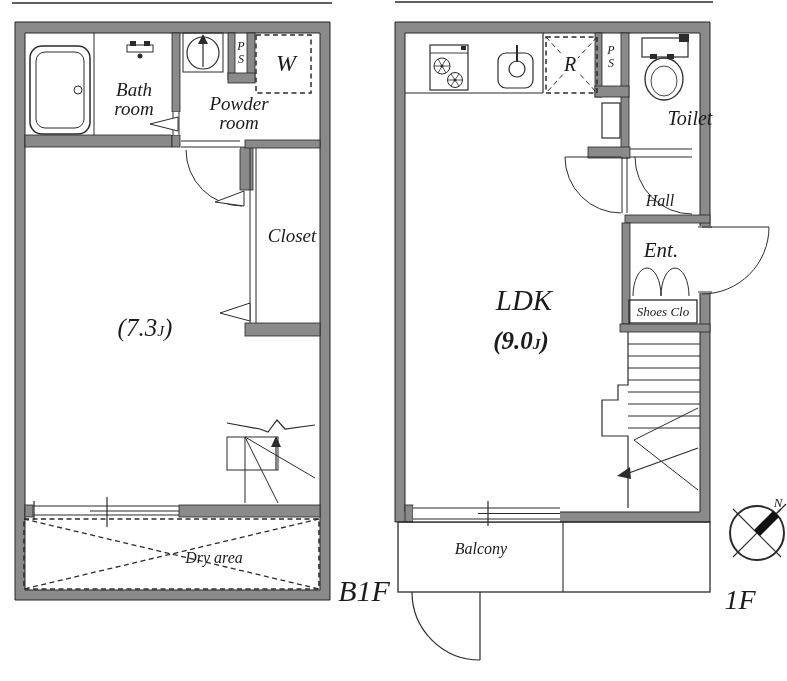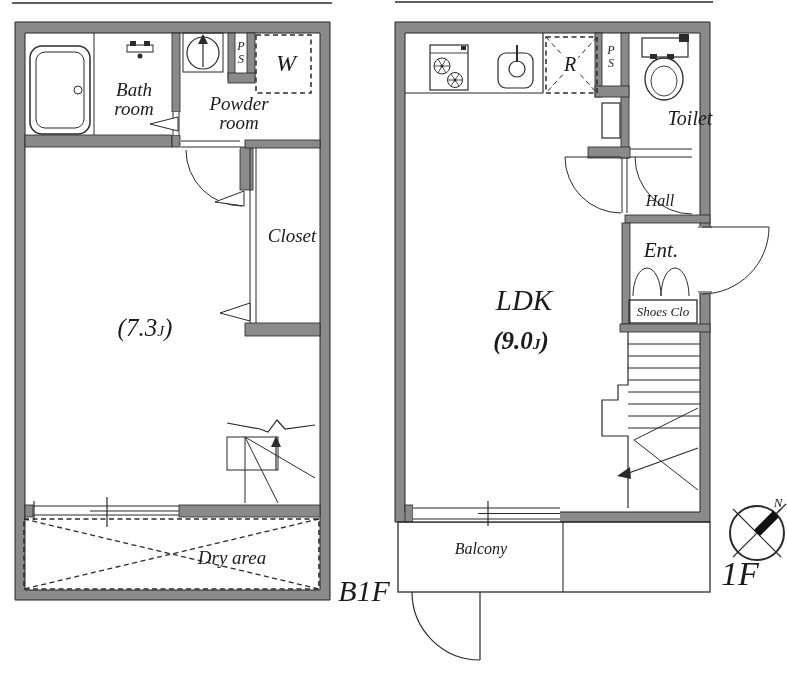--- a/index.html
+++ b/index.html
@@ -238,34 +238,34 @@
 </div>
 <div class="lbl" style="left:241px;top:53px;font-size:12px;line-height:1.1;">
   <span class="blk">P</span>
   <span class="blk">S</span>
 </div>
 <div class="lbl" style="left:286px;top:63px;font-size:24px;">W</div>
 <div class="lbl" style="left:282px;top:236px;font-size:19px;margin-left:10px;">Closet</div>
 <div class="lbl" style="left:145px;top:328px;font-size:25px;">
   <span>(7.3</span><span class="jo">J</span><span>)</span>
 </div>
-<div class="lbl" style="left:232px;top:558px;font-size:19px;">Dry area</div>
+<div class="lbl" style="left:214px;top:558px;font-size:16px;">Dry area</div>
 <div class="lbl" style="left:364px;top:591px;font-size:30px;">B1F</div>
 
 <div class="lbl" style="left:524px;top:301px;font-size:29px;text-align:center;">LDK</div>
 <div class="lbl" style="left:521px;top:341px;font-size:25px;font-weight:bold;">
   <span>(9.0</span><span class="jo">J</span><span>)</span>
 </div>
 <div class="lbl rbg" style="left:570px;top:64px;font-size:20px;">R</div>
 <div class="lbl" style="left:611px;top:57px;font-size:12px;line-height:1.1;">
   <span class="blk">P</span>
   <span class="blk">S</span>
 </div>
 <div class="lbl" style="left:690px;top:118px;font-size:20px;">Toilet</div>
 <div class="lbl" style="left:660px;top:201px;font-size:16px;">Hall</div>
 <div class="lbl" style="left:661px;top:251px;font-size:21px;">Ent.</div>
 <div class="lbl" style="left:663px;top:312px;font-size:13px;">Shoes Clo</div>
 <div class="lbl" style="left:481px;top:549px;font-size:16px;">Balcony</div>
-<div class="lbl" style="left:740px;top:574px;font-size:34px;">1F</div>
+<div class="lbl" style="left:740px;top:600px;font-size:28px;">1F</div>
 
 <div class="lbl" style="left:778px;top:503px;font-size:13px;">N</div>
 
 </div>
 
 </body></html>

